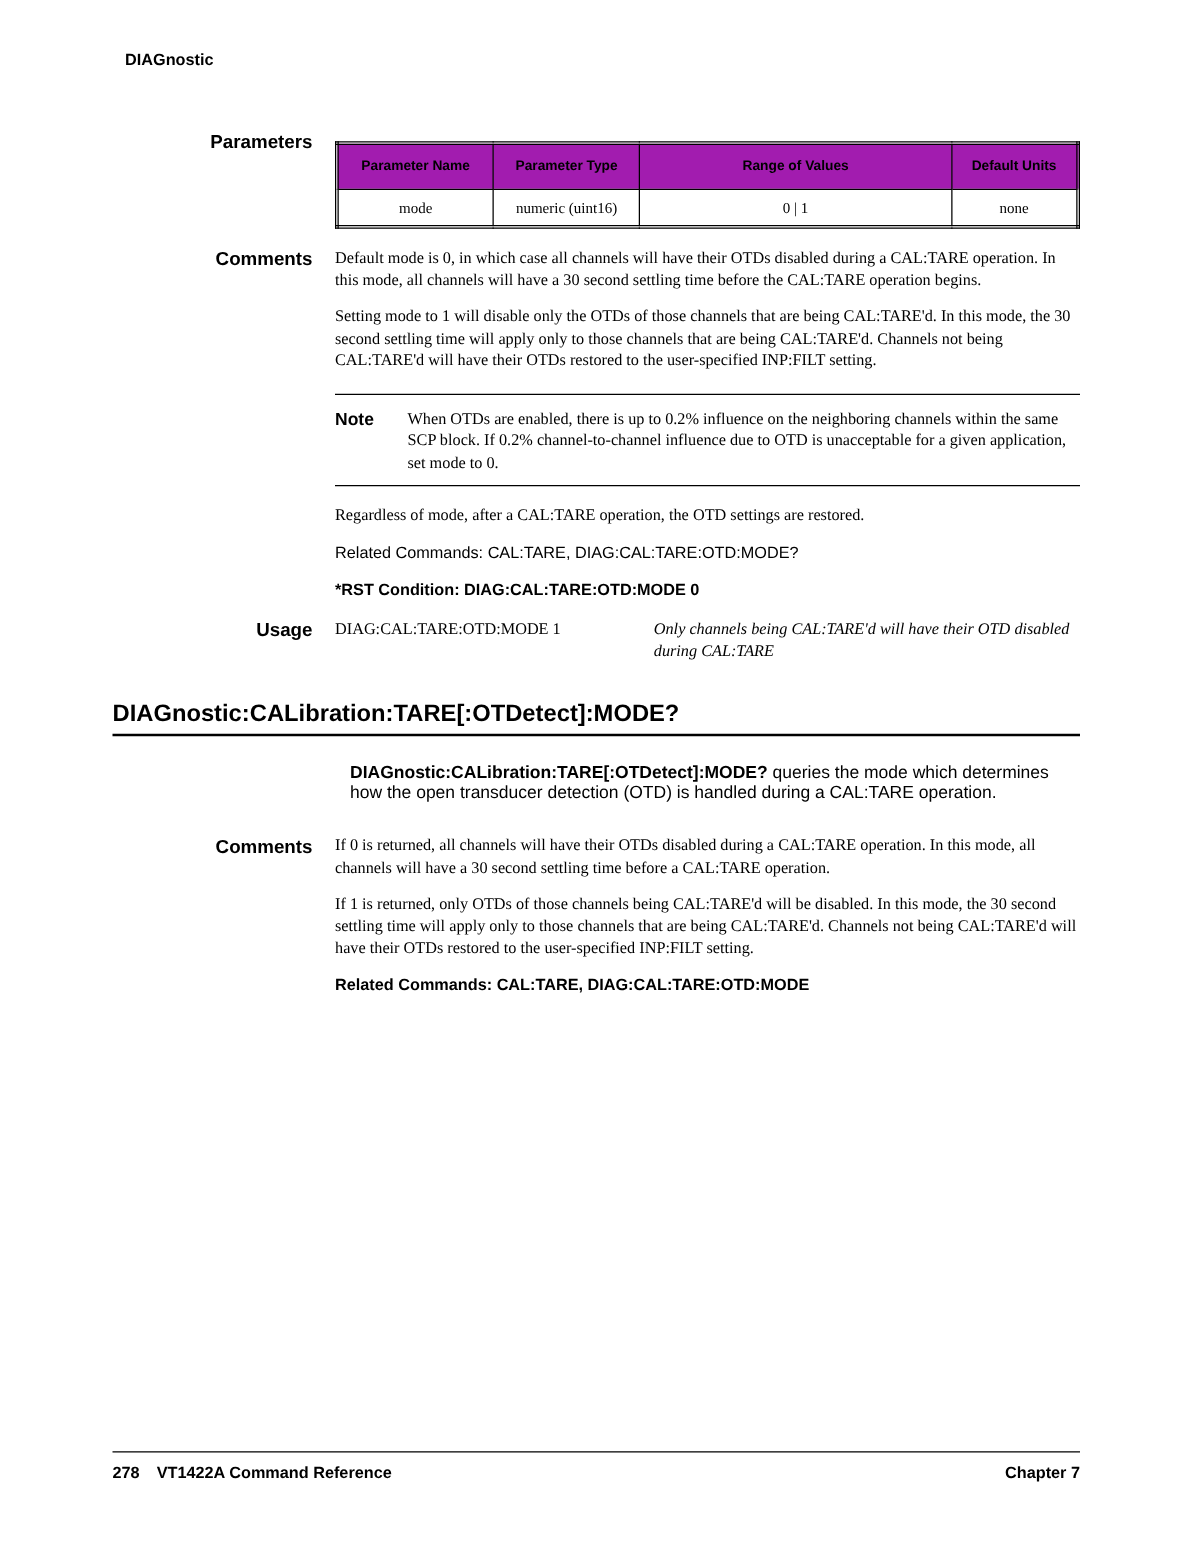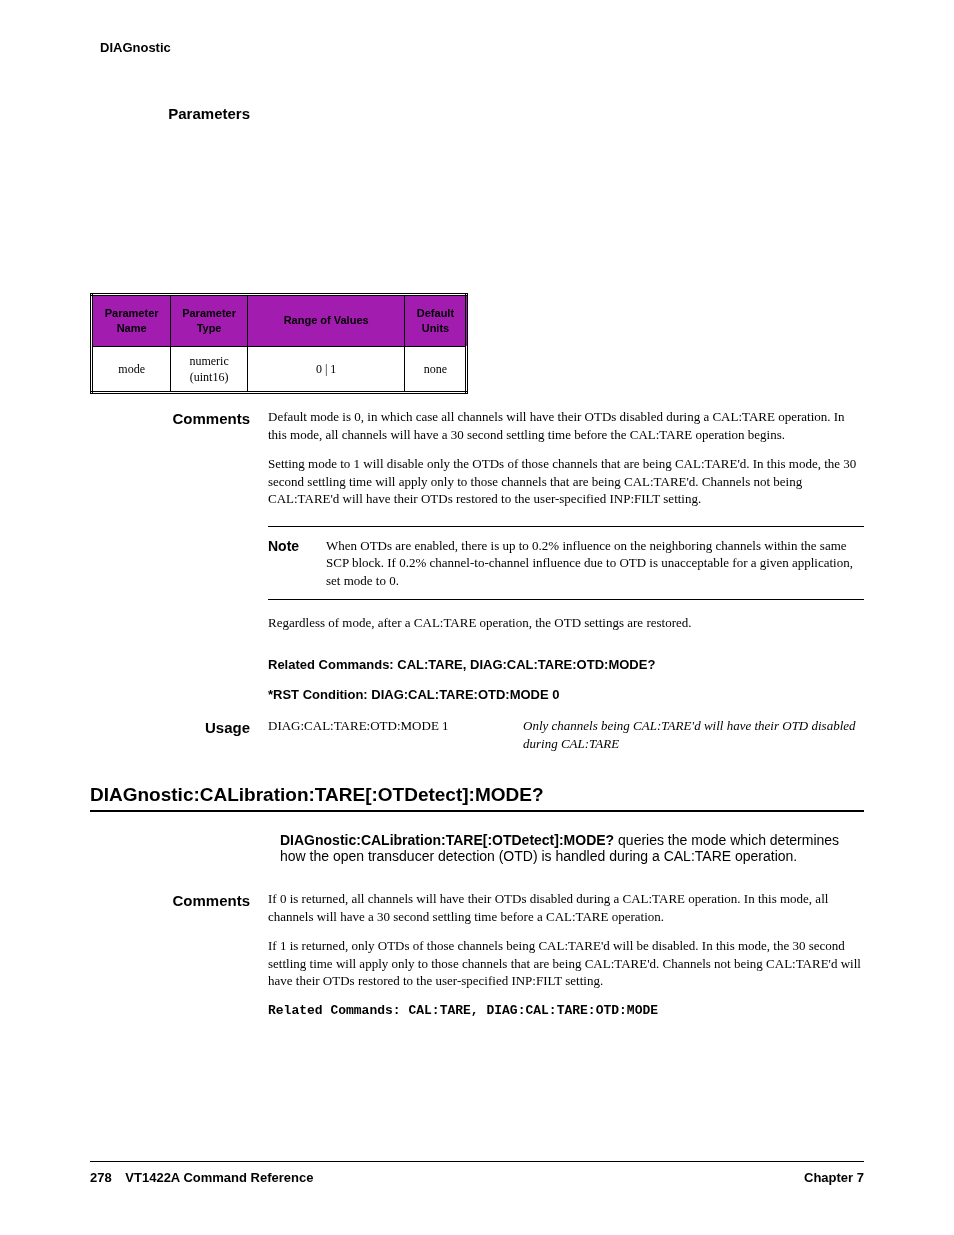--- a/index.html
+++ b/index.html
@@ -143,21 +143,21 @@
 </style>
 </head>
 <body>
 
 <div class="page">
 
   <div class="running-head">DIAGnostic</div>
 
 
 
-  <div class="layout" style="margin-top:48px;flex-direction:column;">
+  <div class="layout" style="margin-top:48px;">
     <div class="side-label">Parameters</div>
     <div class="body-col">
       <div class="param-table-wrap">
         <table class="param">
           <tbody>
               <tr>
             <th>Parameter Name</th>
             <th>Parameter Type</th>
             <th style="width:42%;">Range of Values</th>
             <th>Default Units</th>
@@ -181,21 +181,21 @@
       <div style="margin-top:12px;">Setting mode to 1 will disable only the OTDs of those channels that are being CAL:TARE'd. In this mode, the 30 second settling time will apply only to those channels that are being CAL:TARE'd. Channels not being CAL:TARE'd will have their OTDs restored to the user-specified INP:FILT setting.</div>
 
       <div class="note-block">
         <div class="note-flex">
           <div class="note-label">Note</div>
           <div class="note-body">When OTDs are enabled, there is up to 0.2% influence on the neighboring channels within the same SCP block. If 0.2% channel-to-channel influence due to OTD is unacceptable for a given application, set mode to 0.</div>
         </div>
       </div>
 
       <div style="margin-top:14px;">Regardless of mode, after a CAL:TARE operation, the OTD settings are restored.</div>
-      <div style="margin-top:24px;font-weight:bold;font-family:Helvetica,Arial,sans-serif;">Related Commands: CAL:TARE, DIAG:CAL:TARE:OTD:MODE?</div>
+      <div style="margin-top:12px;font-weight:normal;font-family:Helvetica,Arial,sans-serif;">Related Commands: CAL:TARE, DIAG:CAL:TARE:OTD:MODE?</div>
       <div style="margin-top:12px;font-weight:bold;font-family:Helvetica,Arial,sans-serif;">*RST Condition: DIAG:CAL:TARE:OTD:MODE 0</div>
     </div>
   </div>
 
   <div class="layout" style="margin-top:14px;">
     <div class="side-label">Usage</div>
     <div class="body-col">
       <div class="usage-row">
         <div class="usage-cmd">DIAG:CAL:TARE:OTD:MODE 1</div>
         <div class="usage-expl">Only channels being CAL:TARE'd will have their OTD disabled during CAL:TARE</div>
@@ -208,21 +208,21 @@
   <div class="syntax-line">
     <span class="syntax-bold">DIAGnostic:CALibration:TARE[:OTDetect]:MODE?</span>
     <span style="font-family:Liberation Sans, sans-serif;">queries the mode which determines how the open transducer detection (OTD) is handled during a CAL:TARE operation.</span>
   </div>
 
   <div class="layout" style="margin-top:26px;">
     <div class="side-label">Comments</div>
     <div class="body-col">
       <div>If 0 is returned, all channels will have their OTDs disabled during a CAL:TARE operation. In this mode, all channels will have a 30 second settling time before a CAL:TARE operation.</div>
       <div style="margin-top:12px;">If 1 is returned, only OTDs of those channels being CAL:TARE'd will be disabled. In this mode, the 30 second settling time will apply only to those channels that are being CAL:TARE'd. Channels not being CAL:TARE'd will have their OTDs restored to the user-specified INP:FILT setting.</div>
-      <div style="margin-top:12px;font-weight:bold;font-family:Liberation Mono, monospace;">Related Commands: CAL:TARE, DIAG:CAL:TARE:OTD:MODE</div>
+      <div style="margin-top:12px;font-weight:bold;font-family:Liberation Sans, sans-serif;">Related Commands: CAL:TARE, DIAG:CAL:TARE:OTD:MODE</div>
     </div>
   </div>
 
   <div class="footer">
     <div>
       <span class="pg">278</span>
       <span>VT1422A Command Reference</span>
     </div>
     <div>Chapter 7</div>
   </div>

